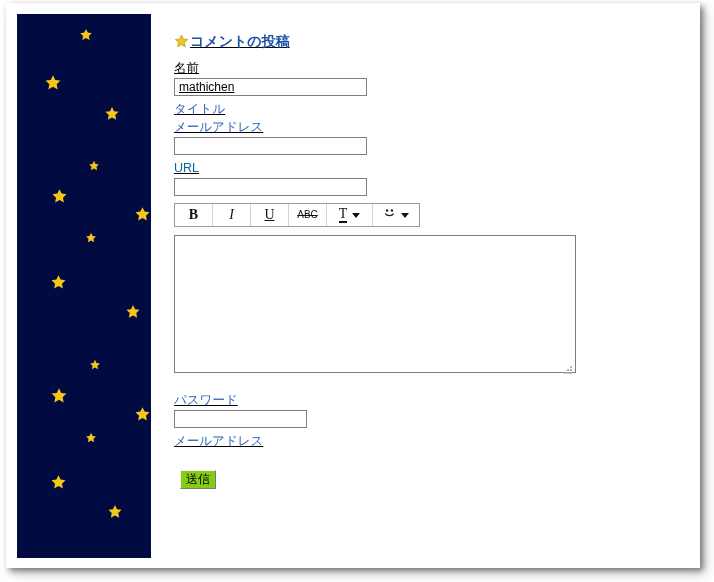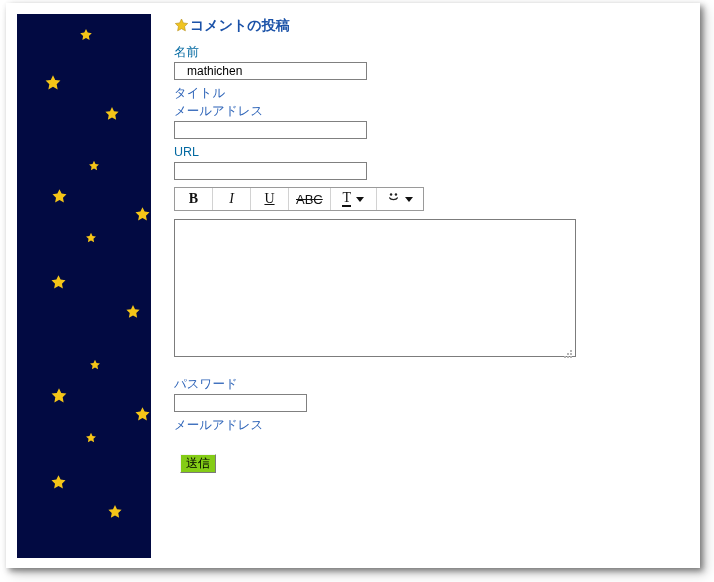--- a/index.html
+++ b/index.html
@@ -43,22 +43,23 @@
     color: #f5c518;
     font-size: 0;
     line-height: 0;
   }
   .star > svg { display: block; }
 
   
   #comment-form {
     position: absolute;
     left: 168px;
-    top: 14px;
+    top: 30px;
     width: 520px;
+    text-decoration: underline;
   }
 
   #form-heading {
     margin: 0 0 11px 0;
     font-size: 14px;
     font-weight: bold;
     color: #1b52a8;
     line-height: 16px;
     display: flex;
     align-items: center;
@@ -84,21 +85,21 @@
 
   .text-input {
     display: block;
     box-sizing: border-box;
     height: 18px;
     border: 1px solid #808080;
     background: #ffffff;
     font-family: "Liberation Sans", "DejaVu Sans", sans-serif;
     font-size: 12px;
     color: #000000;
-    padding: 0 12px;
+    padding: 0 4px;
     margin: 0 0 5px 0;
     outline: none;
   }
   .text-input.wide { width: 193px; }
   .text-input.pwd  { width: 133px; }
 
   
   #editor-toolbar {
     box-sizing: border-box;
     display: inline-flex;
@@ -124,21 +125,21 @@
     cursor: pointer;
     user-select: none;
   }
   .tb-btn:last-child { border-right: none; }
   .tb-btn .glyph { line-height: 1; }
   .tb-btn.bold   .glyph { font-weight: bold; font-size: 14px; }
   .tb-btn.italic .glyph { font-style: italic; font-size: 14px; }
   .tb-btn.underline .glyph { text-decoration: underline; font-size: 14px; }
   .tb-btn.strike .glyph {
     text-decoration: line-through;
-    font-size: 13px;
+    font-size: 10px;
     letter-spacing: 0px;
     font-family: "Liberation Sans", sans-serif;
   }
   .tb-btn.color   { min-width: 46px; }
   .tb-btn.emoji   { min-width: 46px; }
   .tb-btn .caret {
     display: inline-block;
     margin-left: 5px;
     width: 0; height: 0;
     border-left: 4px solid transparent;
@@ -307,21 +308,21 @@
     <div id="form-heading" style="color: rgb(27, 82, 168);">
       <span class="head-star">
         <svg viewBox="0 0 24 24" width="15" height="15" aria-hidden="true">
           <path d="M12 1.6l3.0 6.3 6.9 0.9-5.0 4.8 1.3 6.9-6.2-3.4-6.2 3.4 1.3-6.9-5.0-4.8 6.9-0.9z" fill="#f0c420" stroke="#b8901a" stroke-width="1" stroke-linejoin="round"></path>
         </svg>
       </span>
       <span>コメントの投稿</span>
     </div>
 
     
-    <label class="field-label" for="name-input" style="color: #0369a1;">名前</label>
+    <label class="field-label" for="name-input" style="color: #000000;">名前</label>
     <input id="name-input" class="text-input wide" type="text" value="mathichen" style="border-color: rgb(128, 128, 128);">
 
     
     <label class="field-label" for="title-input" style="color: rgb(46, 100, 184);">タイトル</label>
 
     
     <label class="field-label" for="email-input" style="color: rgb(46, 100, 184);">メールアドレス</label>
     <input id="email-input" class="text-input wide" type="text" value="" style="border-color: rgb(128, 128, 128);">
 
     

